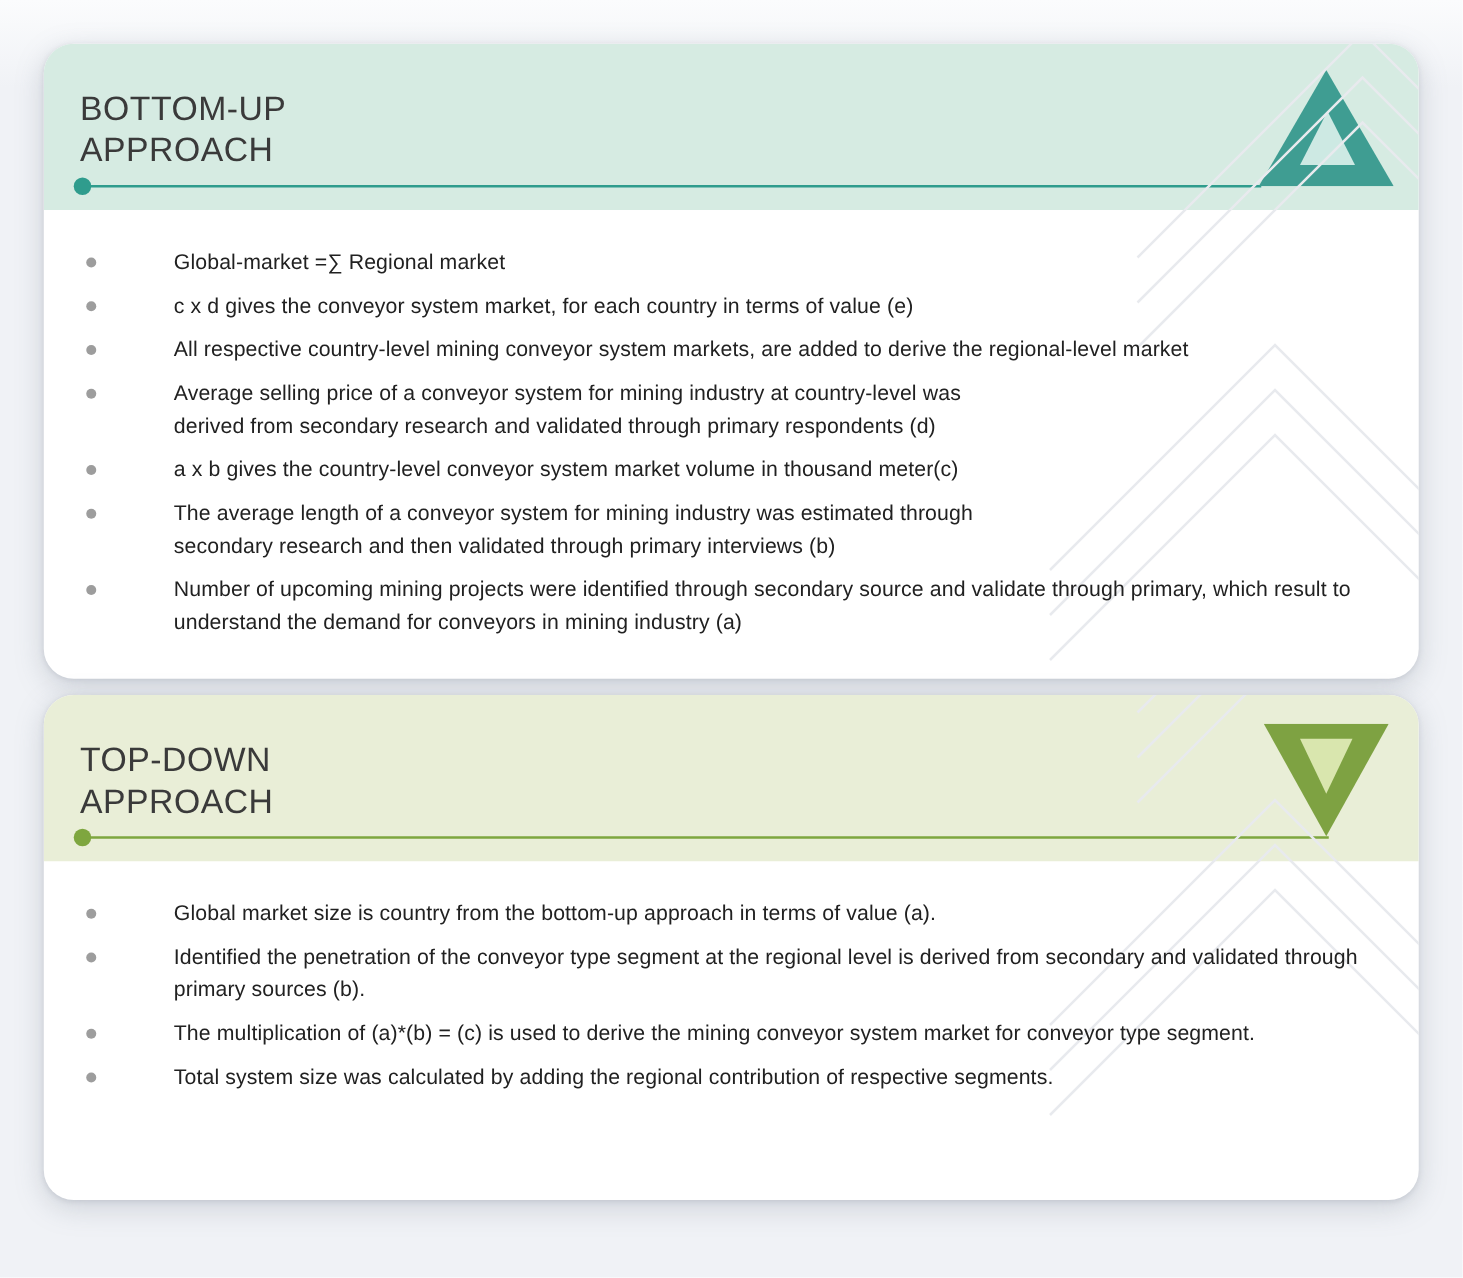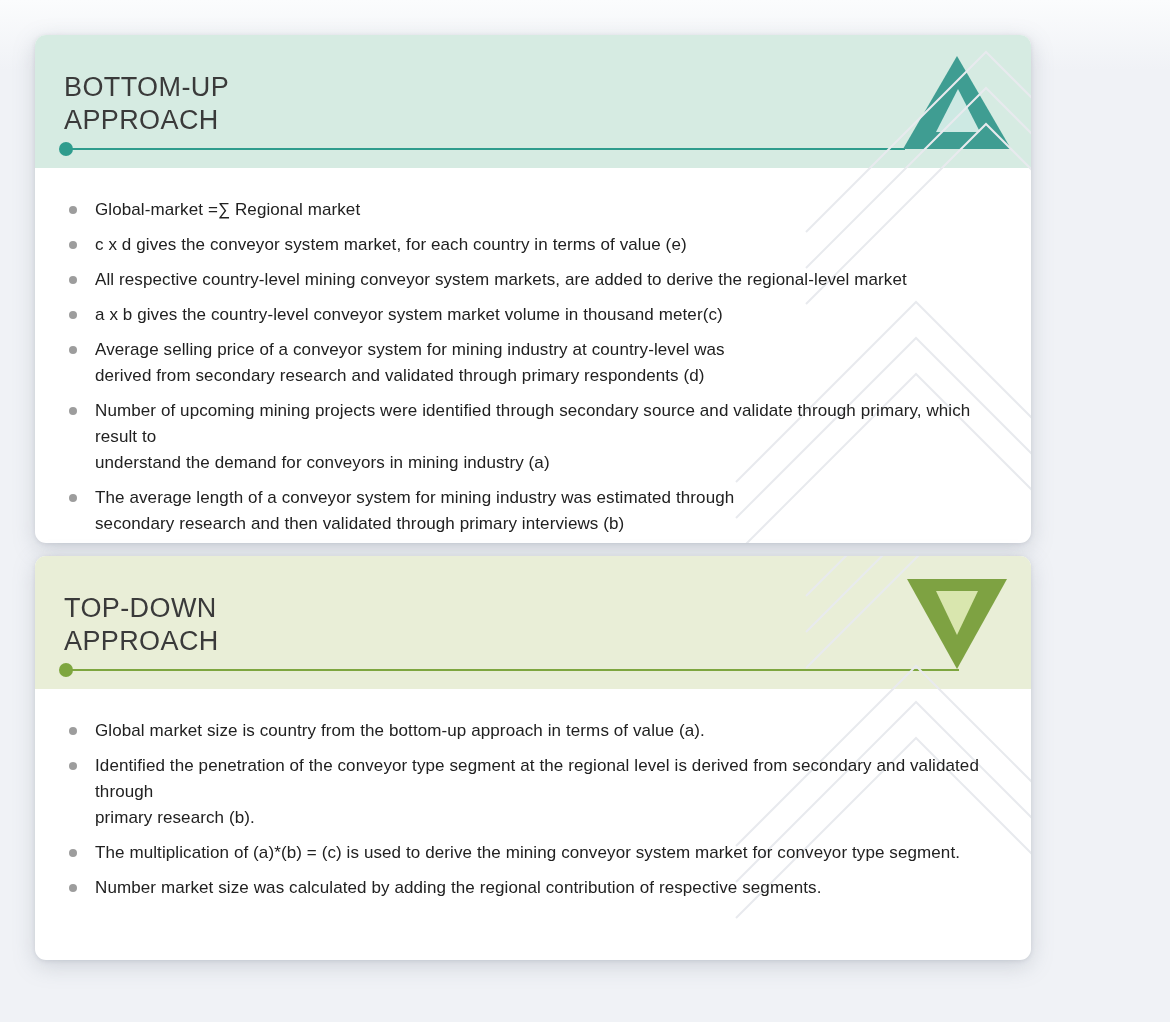--- a/index.html
+++ b/index.html
@@ -2,22 +2,22 @@
 <html><head>
 <meta charset="utf-8">
 <style>
   html,body{margin:0;padding:0;}
   body{
     width:1170px;height:1022px;position:relative;overflow:hidden;
     background:linear-gradient(180deg,#fbfcfd 0px,#f0f2f6 70px,#f0f2f6 100%);
     font-family:"Liberation Sans", sans-serif;
   }
   .card{
-    position:absolute;left:35px;width:996px;background:#ffffff;
-    border-radius:11px;overflow:hidden;
+    position:absolute;left:35px;width:1100px;background:#ffffff;
+    border-radius:24px;overflow:hidden;
     box-shadow:0 6px 22px rgba(120,130,145,.28), 0 1px 4px rgba(120,130,145,.18);
   }
   .card--up{top:35px;height:508px;}
   .card--down{top:556px;height:404px;}
   .card__header{
     position:relative;height:133px;background:var(--header-bg);
   }
   .card__title{
     margin:0;padding:36px 0 0 29px;
     font-size:27px;line-height:33px;font-weight:400;color:#3a3a3a;
@@ -37,21 +37,21 @@
   .tri--down{right:24px;bottom:20px;width:100px;height:90px;}
   .tri-outer{fill:var(--tri-outer);}
   .tri-inner{fill:var(--tri-inner);}
   .card__body{position:relative;padding:29px 20px 0 30px;}
   .watermark{position:absolute;right:-55px;bottom:-25px;width:360px;height:520px;pointer-events:none;}
   .watermark path{fill:none;stroke:#e8eaee;stroke-width:2;}
   .bullets{list-style:none;margin:0;padding:0;position:relative;z-index:1;}
   .bullet{display:flex;align-items:flex-start;margin:0 0 9px 4px;}
   .dot{flex:0 0 8px;width:8px;height:8px;border-radius:50%;background:#9d9d9d;margin:9px 18px 0 0;}
   .bullet__text{
-    font-size:17px;line-height:26px;color:#212121;letter-spacing:.1px;white-space:pre-line;
+    font-size:17px;line-height:26px;color:#212121;letter-spacing:.1px;white-space:pre-line;margin-left:44px;
   }
 </style>
 </head>
 <body style="--page-bg: #f0f2f6;">
 
 <section class="card card--up" style="--accent: #2f9c8d; --header-bg: #d6ebe2; --tri-outer: #3f9d92; --tri-inner: #cde9e3;">
   <header class="card__header">
     <h2 class="card__title">BOTTOM-UP
 APPROACH</h2>
     <span class="accent-line"></span>
@@ -82,39 +82,39 @@
           <span class="bullet__text">c x d gives the conveyor system market, for each country in terms of value (e)</span>
         </li>
 
         <li class="bullet">
           <span class="dot"></span>
           <span class="bullet__text">All respective country-level mining conveyor system markets, are added to derive the regional-level market</span>
         </li>
 
         <li class="bullet">
           <span class="dot"></span>
-          <span class="bullet__text">a x b gives the country-level conveyor system market volume in thousand meter(c)</span>
-        </li>
-
-        <li class="bullet">
-          <span class="dot"></span>
           <span class="bullet__text">Average selling price of a conveyor system for mining industry at country-level was
 derived from secondary research and validated through primary respondents (d)</span>
         </li>
 
         <li class="bullet">
           <span class="dot"></span>
-          <span class="bullet__text">Number of upcoming mining projects were identified through secondary source and validate through primary, which result to
-understand the demand for conveyors in mining industry (a)</span>
+          <span class="bullet__text">a x b gives the country-level conveyor system market volume in thousand meter(c)</span>
         </li>
 
         <li class="bullet">
           <span class="dot"></span>
           <span class="bullet__text">The average length of a conveyor system for mining industry was estimated through
 secondary research and then validated through primary interviews (b)</span>
+        </li>
+
+        <li class="bullet">
+          <span class="dot"></span>
+          <span class="bullet__text">Number of upcoming mining projects were identified through secondary source and validate through primary, which result to
+understand the demand for conveyors in mining industry (a)</span>
         </li>
       </ul>
   </div>
 </section>
 
 <section class="card card--down" style="--accent: #7ea63f; --header-bg: #e9eed7; --tri-outer: #7ea242; --tri-inner: #d9e6ae;">
   <header class="card__header">
     <h2 class="card__title">TOP-DOWN
 APPROACH</h2>
     <span class="accent-line"></span>
@@ -136,28 +136,28 @@
     <ul class="bullets">
 
         <li class="bullet">
           <span class="dot"></span>
           <span class="bullet__text">Global market size is country from the bottom-up approach in terms of value (a).</span>
         </li>
 
         <li class="bullet">
           <span class="dot"></span>
           <span class="bullet__text">Identified the penetration of the conveyor type segment at the regional level is derived from secondary and validated through
-primary research (b).</span>
+primary sources (b).</span>
         </li>
 
         <li class="bullet">
           <span class="dot"></span>
           <span class="bullet__text">The multiplication of (a)*(b) = (c) is used to derive the mining conveyor system market for conveyor type segment.</span>
         </li>
 
         <li class="bullet">
           <span class="dot"></span>
-          <span class="bullet__text">Number market size was calculated by adding the regional contribution of respective segments.</span>
+          <span class="bullet__text">Total system size was calculated by adding the regional contribution of respective segments.</span>
         </li>
 
       </ul>
   </div>
 </section>
 
 </body></html>

